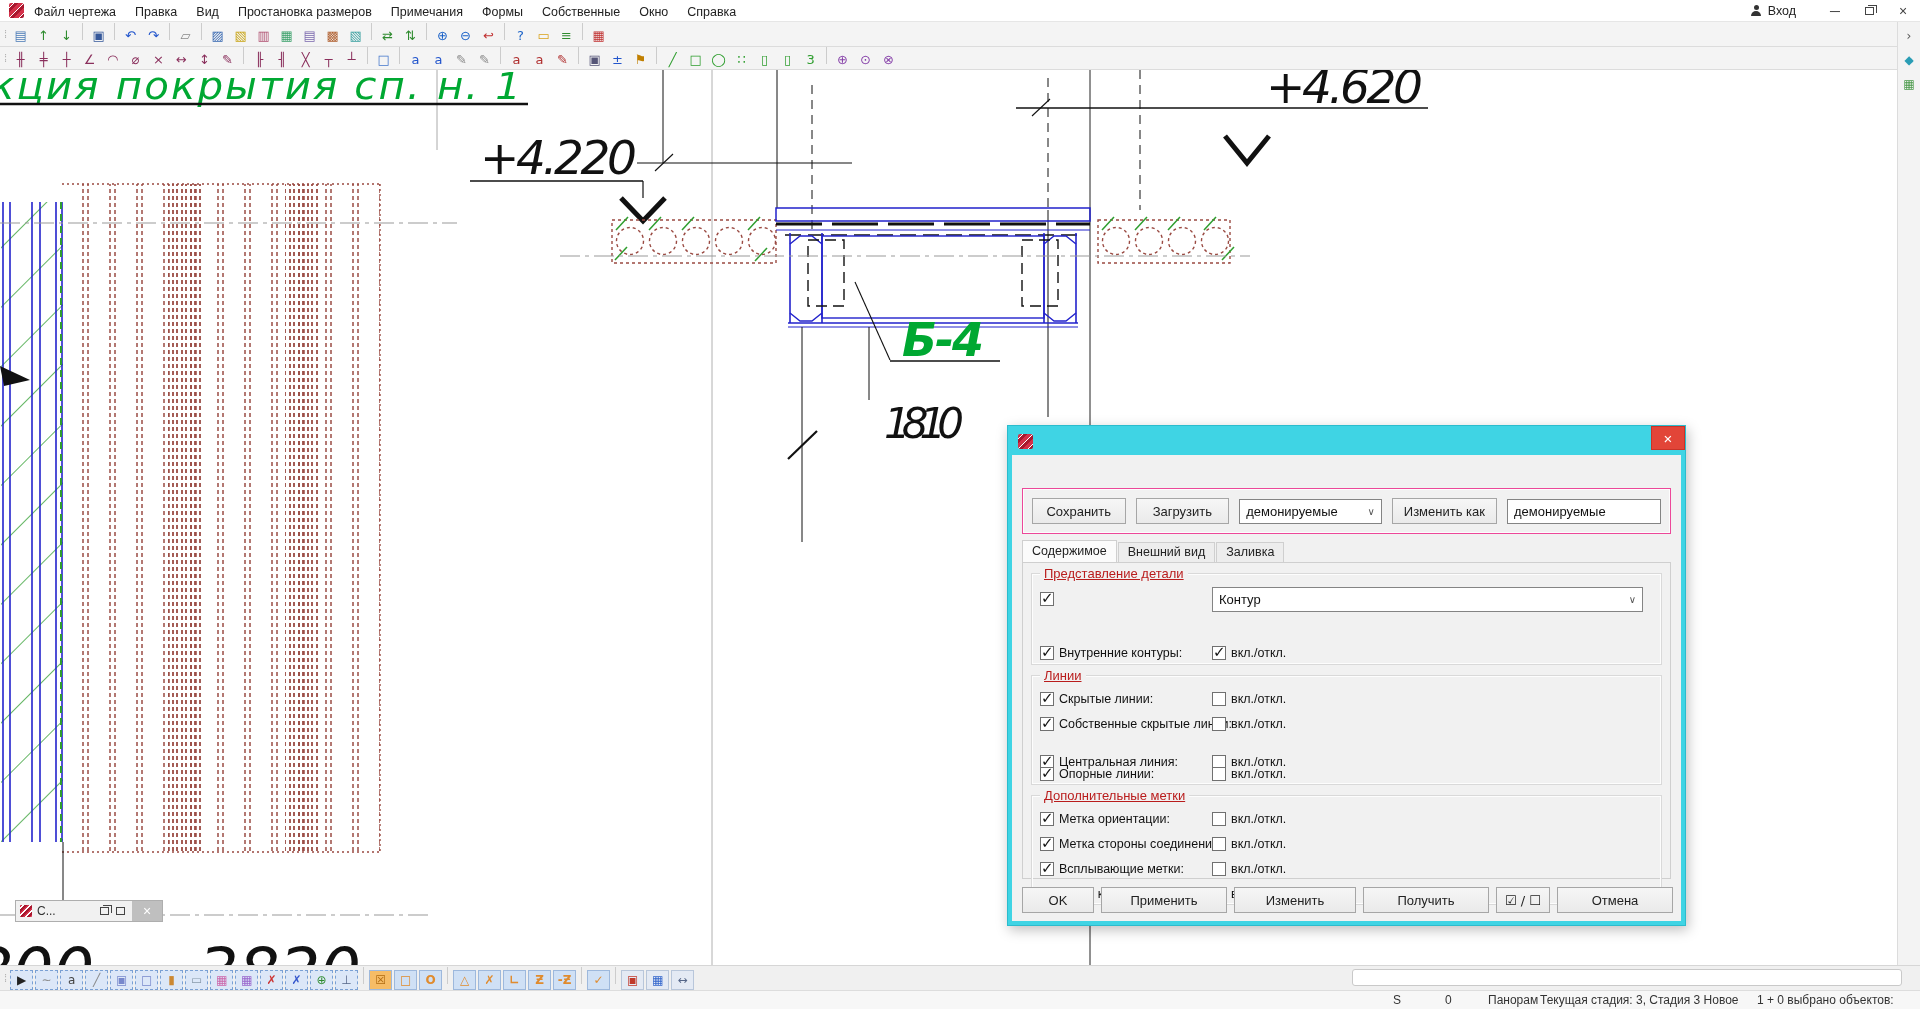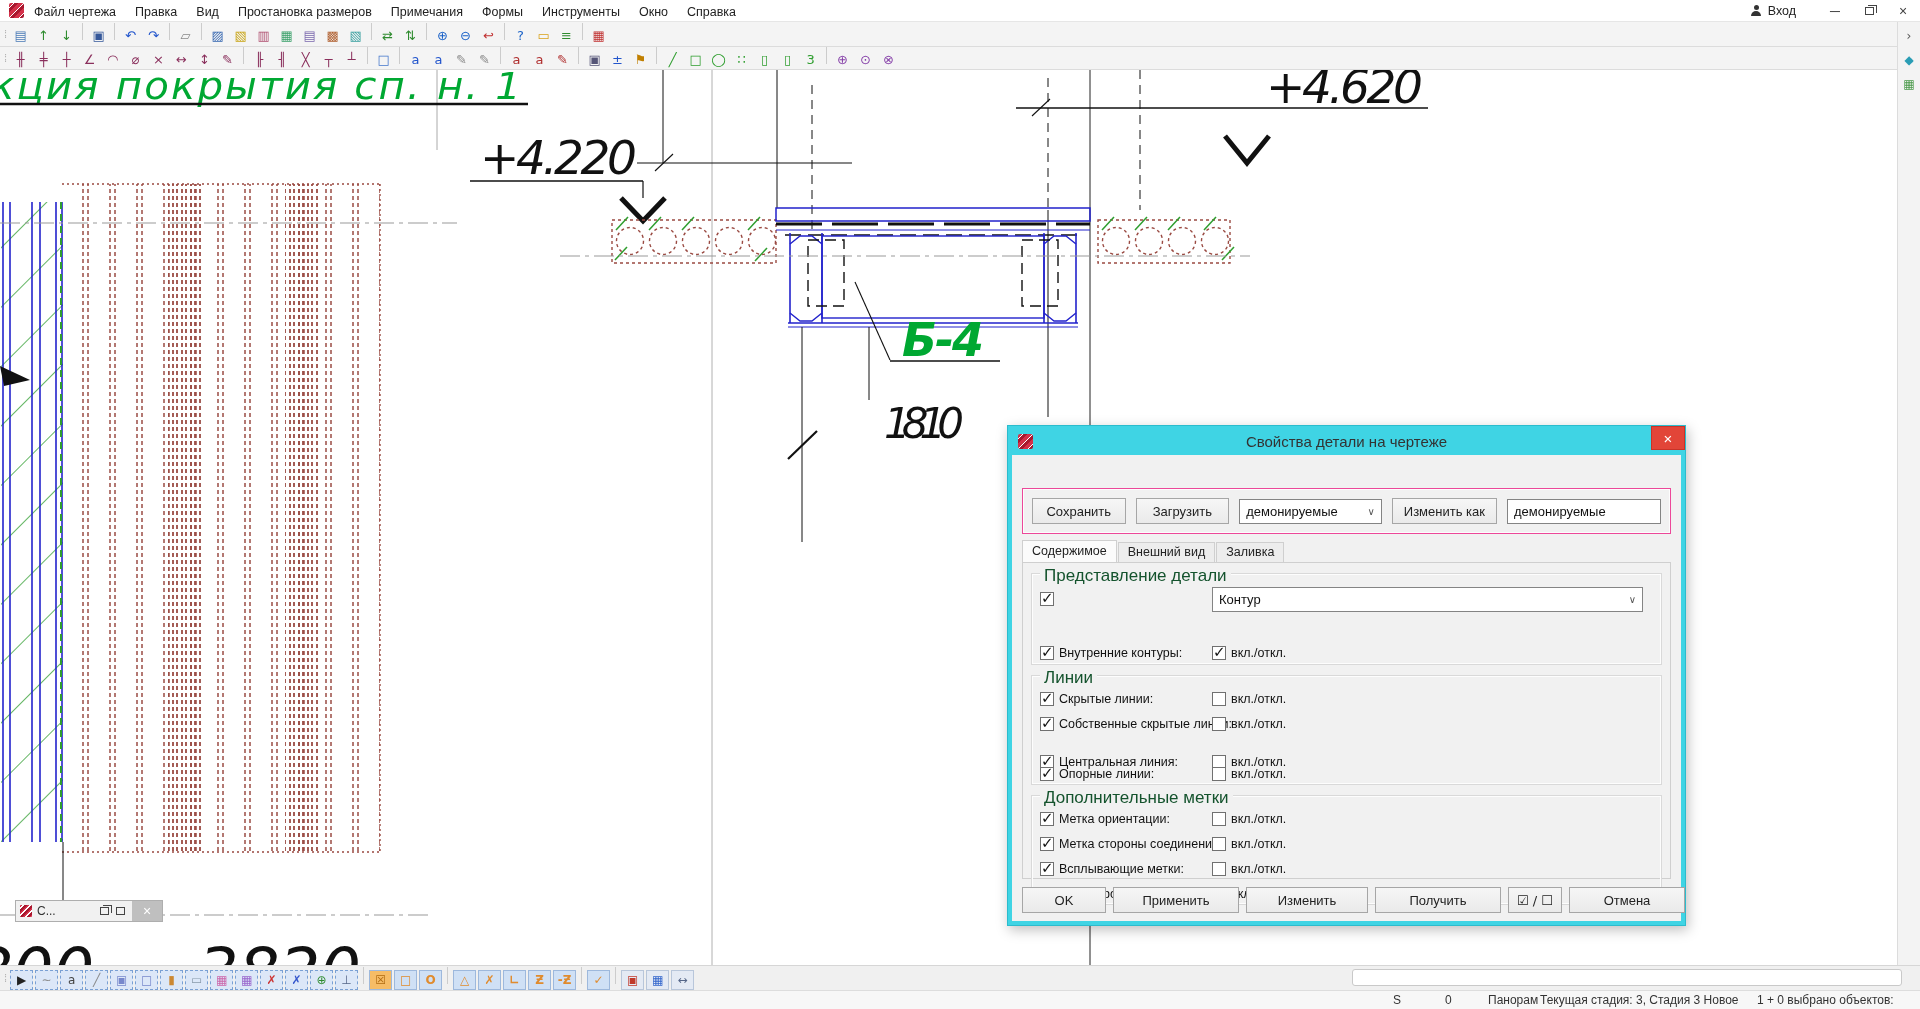--- a/index.html
+++ b/index.html
@@ -85,21 +85,21 @@
   #tabs { position:absolute; left:10px; top:85px; height:23px; display:flex; align-items:flex-end; }
   .tab { height:21px; padding:2px 9px 0; font-size:12.5px; color:#222;
     background:#ededed; border:1px solid #cfcfcf; border-bottom:none; margin-right:1px; }
   .tab.active { background:#fbfbfb; height:23px; padding-top:3px;text-align:right; }
 
   #tabpane { position:absolute; left:10px; right:10px; top:107px; bottom:42px;
     background:#f1f1f1; border:1px solid #cfcfcf; }
 
   .grp { position:absolute; left:8px; right:8px; border:1px solid #d9d9d9; box-shadow:0 0 0 1px #fdfdfd inset; }
   .gtitle { position:absolute; top:-8px; left:8px; background:#f1f1f1; padding:0 4px;
-    font-size:17px; color:#14532d; }
+    font-size:13px; color:#b91c1c;text-decoration:underline; }
   #grp-presentation { top:10px; height:92px; }
   #grp-lines { top:112px; height:110px; }
   #grp-marks { top:232px; height:110px; }
 
   .prow { position:absolute; left:8px; right:8px; height:26px; display:flex; align-items:center; }
   .cb { width:14px; height:14px; background:#fff; border:1px solid #707070;
     position:relative; flex:0 0 14px; }
   .cb.on::after { content:"✓"; position:absolute; left:0px; top:-4px; font-size:15px;
     font-weight:bold; color:#111; font-family:"DejaVu Sans",sans-serif; }
   .cblabel { font-size:12.5px; color:#111; margin-left:5px; white-space:nowrap; }
@@ -130,21 +130,21 @@
   .cadgreen { fill:#00a832; font-style:italic; font-family:"DejaVu Sans",sans-serif; }
   .cadblack { fill:#111; font-style:italic; font-family:"DejaVu Sans",sans-serif; }
 </style>
 </head>
 <body>
 
 <div id="app">
 
   <div id="titlebar">
     <span class="applogo"></span>
-    <span id="menubar"><span class="mitem">Файл чертежа</span><span class="mitem">Правка</span><span class="mitem">Вид</span><span class="mitem">Простановка размеров</span><span class="mitem">Примечания</span><span class="mitem">Формы</span><span class="mitem">Инструменты</span><span class="mitem">Окно</span><span class="mitem">Справка</span></span>
+    <span id="menubar"><span class="mitem">Файл чертежа</span><span class="mitem">Правка</span><span class="mitem">Вид</span><span class="mitem">Простановка размеров</span><span class="mitem">Примечания</span><span class="mitem">Формы</span><span class="mitem">Собственные</span><span class="mitem">Окно</span><span class="mitem">Справка</span></span>
     <span id="title-right">
       <span class="person"></span>
       <span class="login">Вход</span>
       <span class="wbtn">─</span>
       <span class="wbtn">
           <span class="mw-restore"></span>
         </span>
       <span class="wbtn">×</span>
     </span>
   </div>
@@ -315,21 +315,20 @@
         <span class="mw-restore"></span>
       </span>
     <span class="ic">
         <span class="mw-box"></span>
       </span>
     <span class="mw-close">×</span>
   </div>
 
   <div id="dialog">
     <div id="dlg-titlebar">
-      <span id="dlg-title">Свойства детали на чертеже</span>
       <span class="dlg-logo"></span>
     </div>
     <div id="dlg-close">×</div>
     <div id="dlg-body">
 
       <div id="preset-bar" class="grpline">
         <div class="btn" style="width:96px">Сохранить</div>
         <div class="btn" style="width:96px">Загрузить</div>
         <div class="combo" style="width:146px">
           <span>демонируемые</span>
@@ -434,21 +433,21 @@
             <span class="toggle">
                 <span class="cb"></span>
                 <span class="cblabel">вкл./откл.</span>
               </span>
           </div>
         </div>
 
       </div>
 
       <div id="dlg-footer">
-        <div class="btn fbtn" style="width:84px">OK</div>
+        <div class="btn fbtn" style="width:72px">OK</div>
         <div class="btn fbtn" style="width:126px">Применить</div>
         <div class="btn fbtn" style="width:122px">Изменить</div>
         <div class="btn fbtn" style="width:126px">Получить</div>
         <div class="btn fbtn fbtn-toggle" style="width:54px">☑ / ☐</div>
         <div class="btn fbtn" style="width:116px">Отмена</div>
       </div>
 
     </div>
   </div>
 

